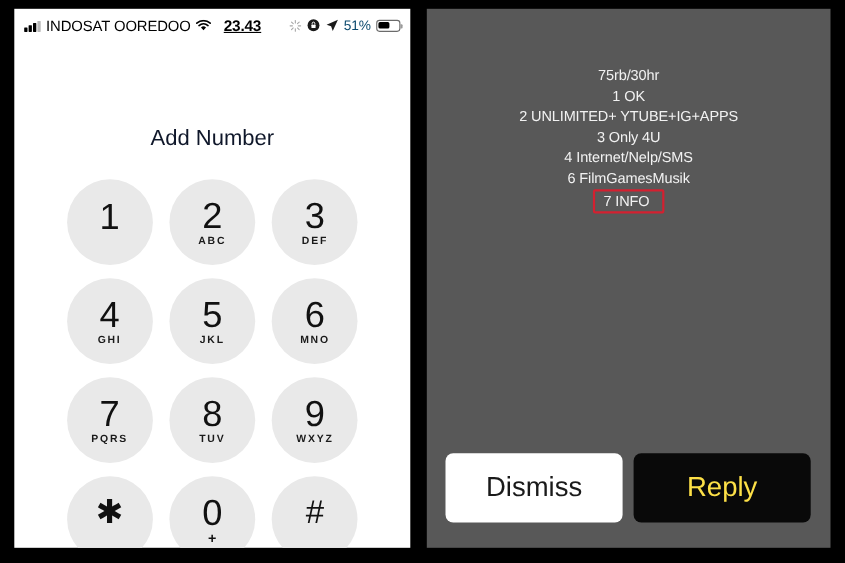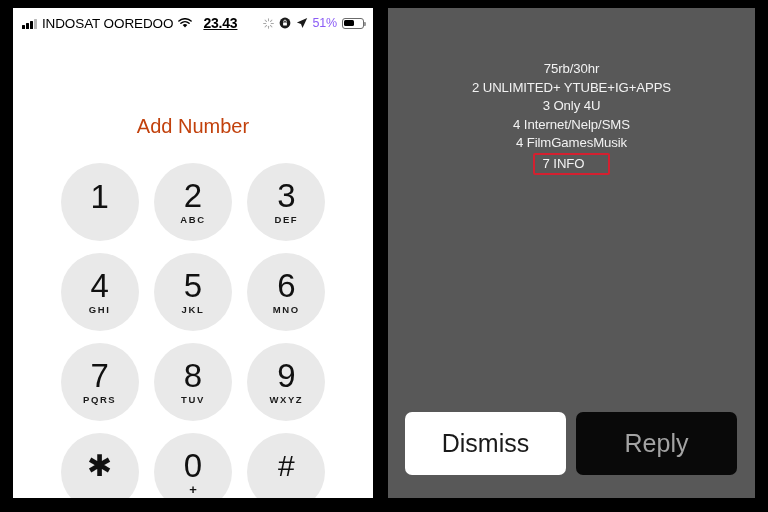--- a/index.html
+++ b/index.html
@@ -85,21 +85,21 @@
   .clock {
     font-size: 14px;
     font-weight: bold;
     color: #000;
     margin-left: 6px;
     letter-spacing: -0.2px;
     text-decoration: underline;
   }
   .battery-pct {
     font-size: 12.5px;
-    color: #8b5cf6;
+    color: #0c4a6e;
     letter-spacing: -0.2px;
   }
   .battery {
     position: relative;
     width: 22px;
     height: 11px;
     border: 1.2px solid #6b6b6b;
     border-radius: 3px;
     box-sizing: border-box;
   }
@@ -135,21 +135,21 @@
     color: #0a0a0a;
     line-height: 1;
   }
   .add-number {
     position: absolute;
     left: 0;
     top: 107px;
     width: 360px;
     text-align: center;
     font-size: 20px;
-    color: #c2410c;
+    color: #0f172a;
     font-weight: 400;
   }
 
   
   .keypad {
     position: absolute;
     left: 40px;
     top: 155px;
     width: 280px;
     display: grid;
@@ -217,21 +217,21 @@
   }
   .ussd-line {
     display: block;
     white-space: nowrap;
   }
   .hl-wrap { display: block; text-align: center; }
   .hl-box {
     display: inline-block;
     border: 2.5px solid #d42030;
     border-radius: 2px;
-    padding: 1px 24px 2px 8px;
+    padding: 1px 12px 2px 8px;
     line-height: 15px;
   }
 
   
   .ussd-buttons {
     position: absolute;
     left: 17px;
     bottom: 23px;
     width: 332px;
     display: flex;
@@ -249,21 +249,21 @@
     cursor: pointer;
     user-select: none;
     box-sizing: border-box;
   }
   .btn-dismiss {
     background: #ffffff;
     color: #1a1a1a;
   }
   .btn-reply {
     background: #090909;
-    color: #a3a3a3;
+    color: #fde047;
   }
 </style>
 </head>
 <body>
 
 <div id="root">
 
   <div id="left-phone">
 
     <div class="statusbar">
@@ -368,24 +368,25 @@
         <div class="key no-letters sym">
           <span class="digit">#</span>
           <span class="spacer"></span>
         </div>
       </div>
   </div>
 
   <div id="right-phone">
     <div class="ussd-text">
         <span class="ussd-line">75rb/30hr</span>
+        <span class="ussd-line">1 OK</span>
         <span class="ussd-line">2 UNLIMITED+ YTUBE+IG+APPS</span>
         <span class="ussd-line">3 Only 4U</span>
         <span class="ussd-line">4 Internet/Nelp/SMS</span>
-        <span class="ussd-line">4 FilmGamesMusik</span>
+        <span class="ussd-line">6 FilmGamesMusik</span>
         <span class="hl-wrap"><span class="hl-box" style="border-color: rgb(212, 32, 48);">7 INFO</span></span>
       </div>
 
     <div class="ussd-buttons">
       <div class="btn btn-dismiss">Dismiss</div>
       <div class="btn btn-reply">Reply</div>
     </div>
   </div>
 
 </div>

